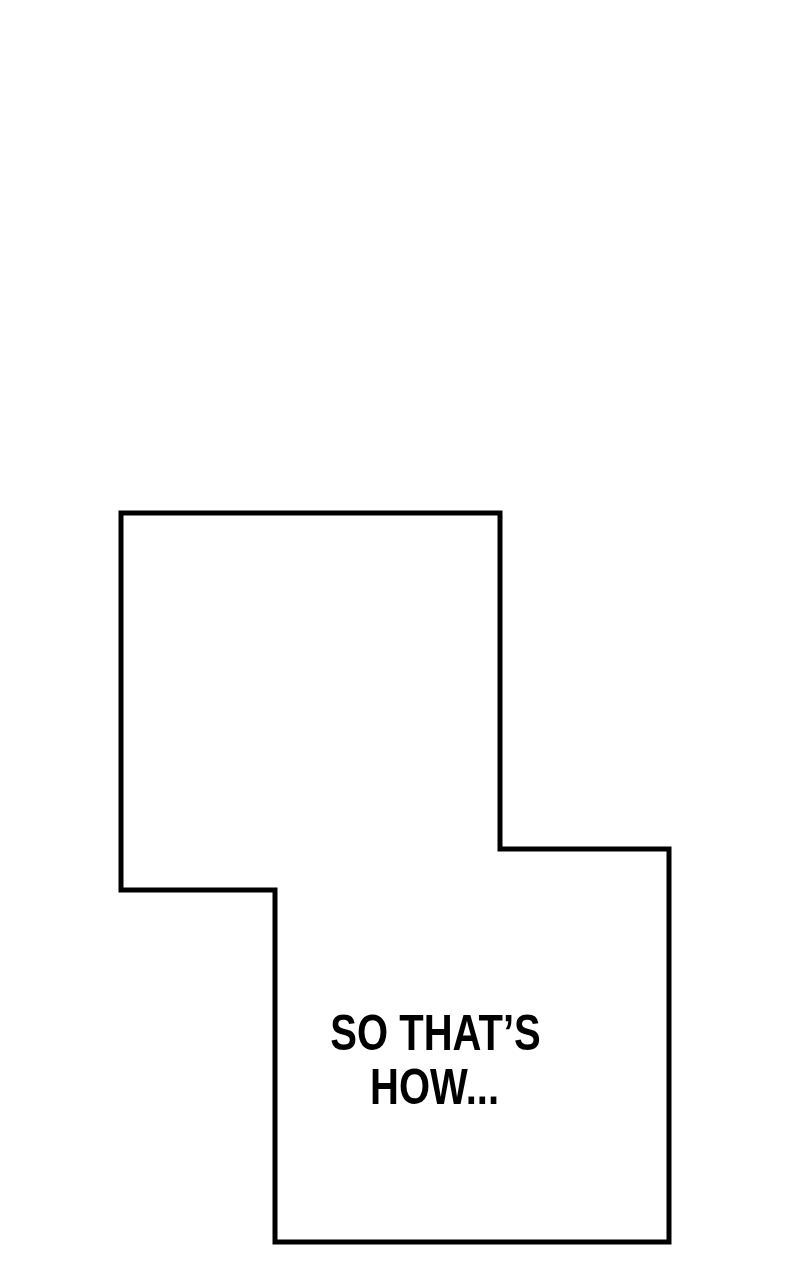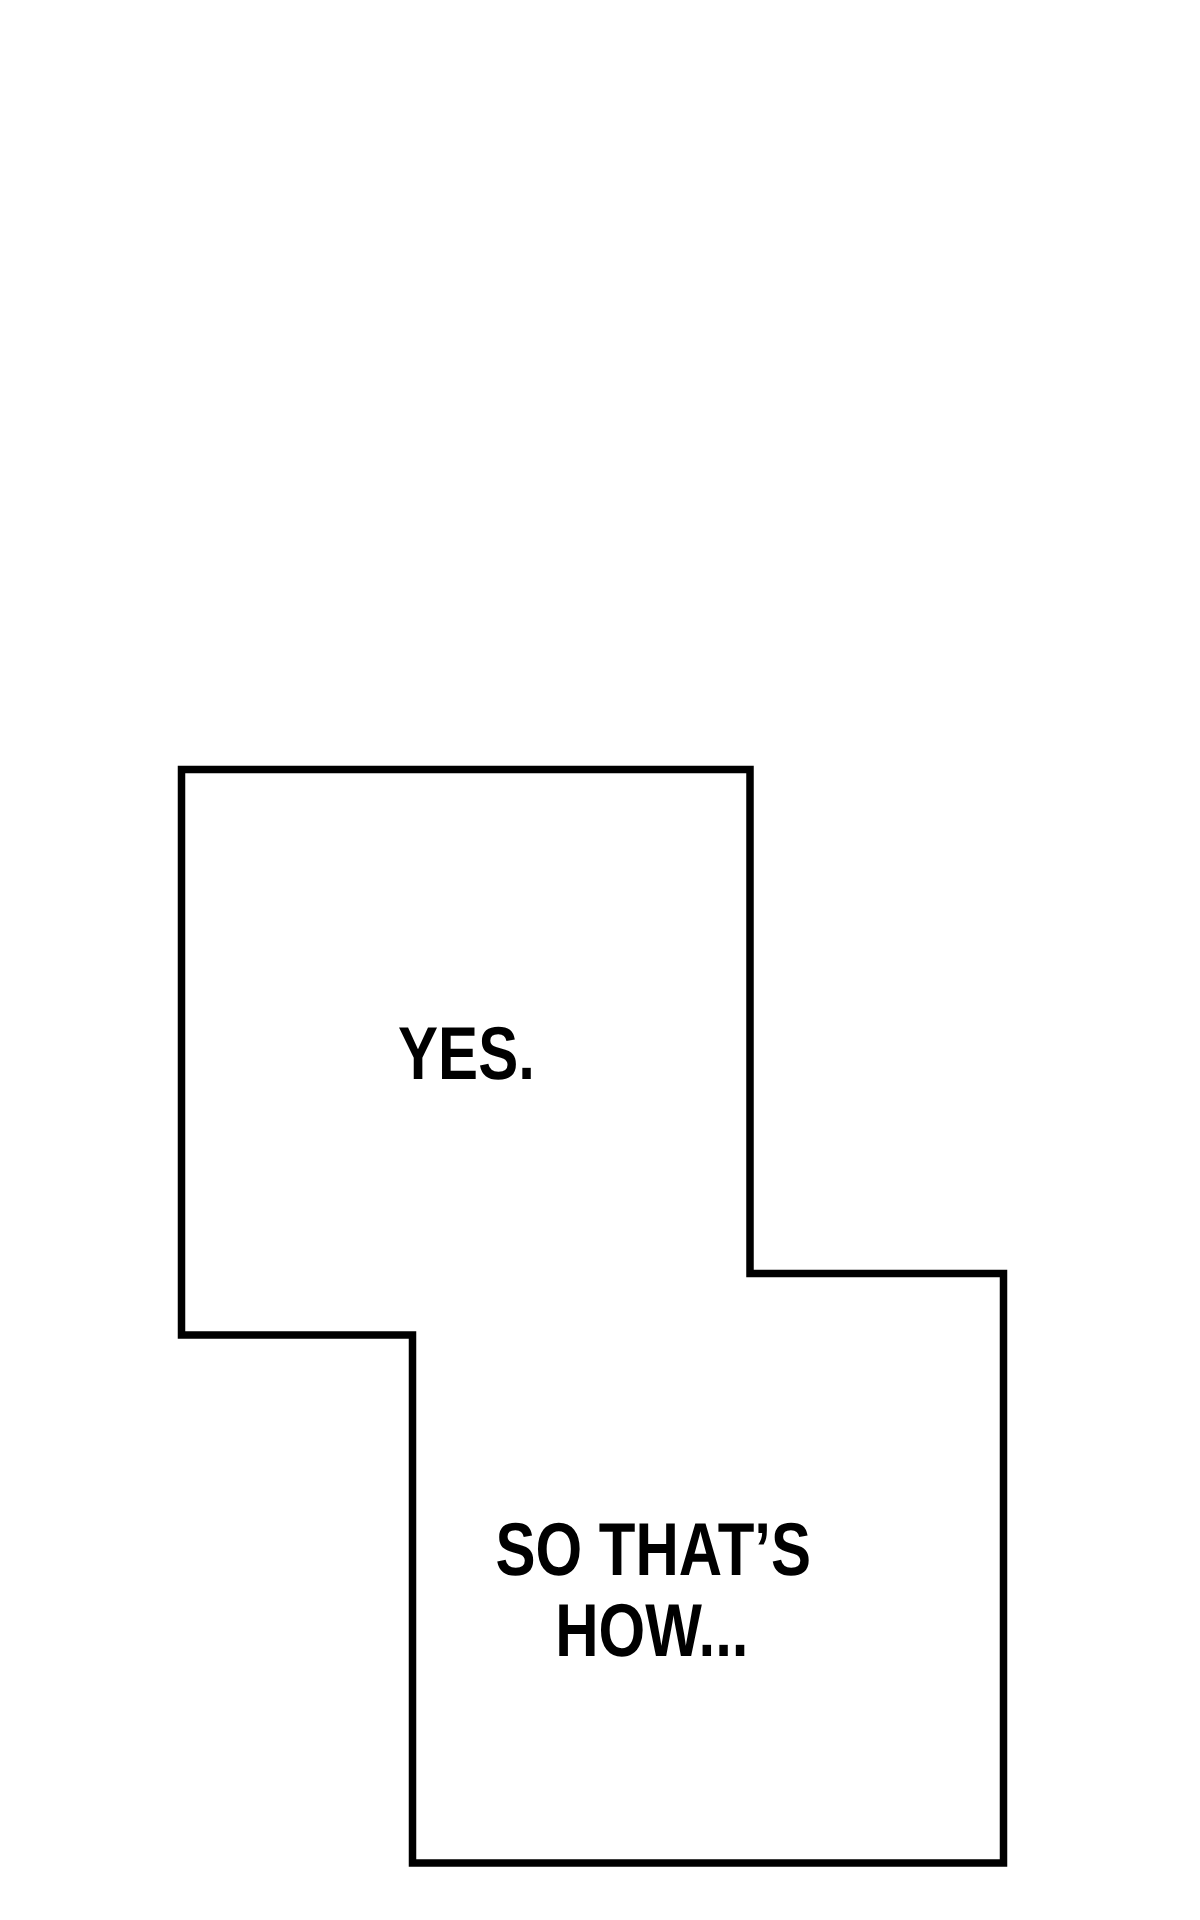--- a/index.html
+++ b/index.html
@@ -61,22 +61,19 @@
 </style>
 </head>
 <body>
 
 <div class="stage">
 
   <svg class="outline-svg" viewBox="0 0 800 1280" xmlns="http://www.w3.org/2000/svg">
     <path d="M 121 513 H 500 V 849 H 669 V 1242 H 275 V 890 H 121 Z" fill="none" stroke="#000000" stroke-width="5" stroke-linejoin="miter"></path>
   </svg>
 
-  <div class="bubble bubble-yes">
-    <span class="speech-line">YES.</span>
-  </div>
 
   <div class="bubble bubble-how">
     <span class="speech-line">SO THAT’S</span>
     <span class="speech-line">HOW...</span>
   </div>
 
 </div>
 
 </body></html>

